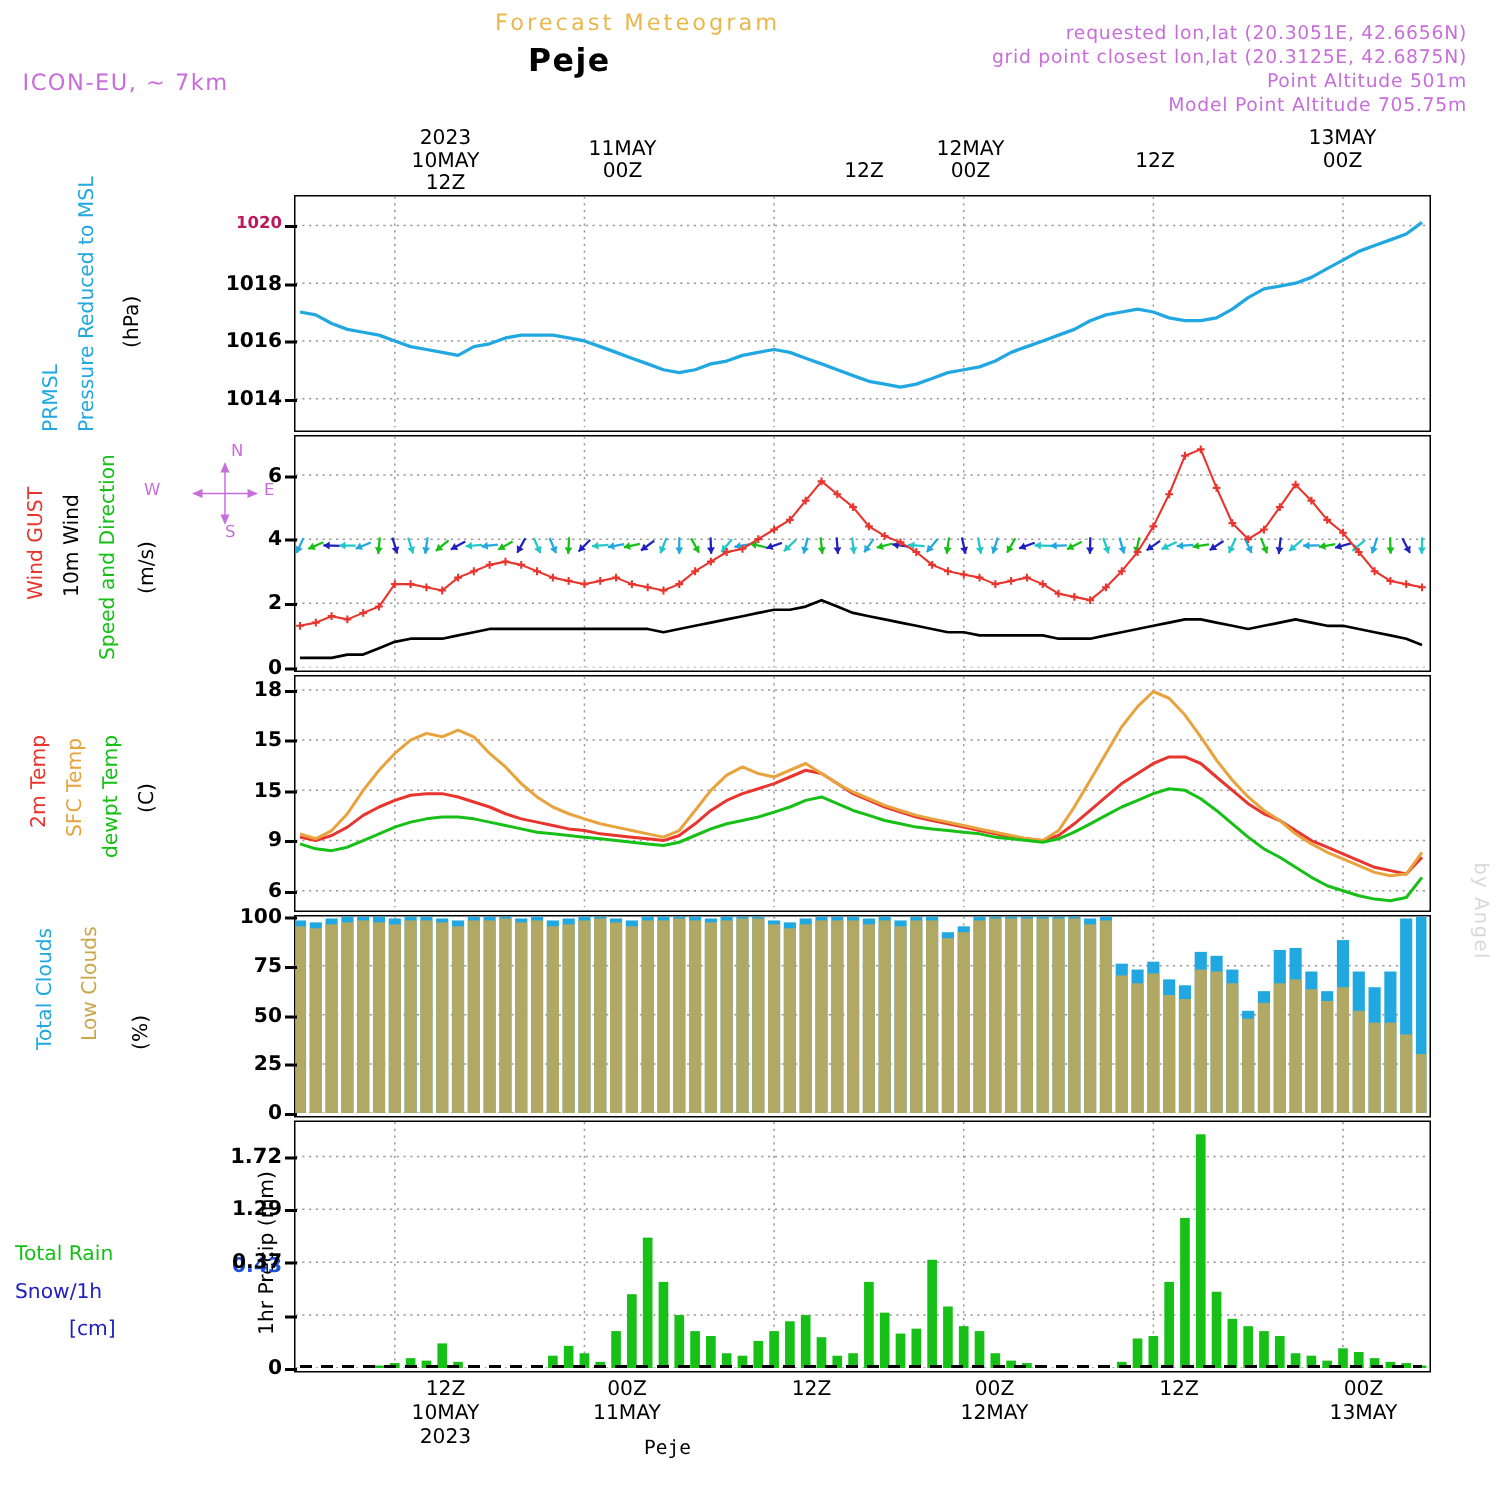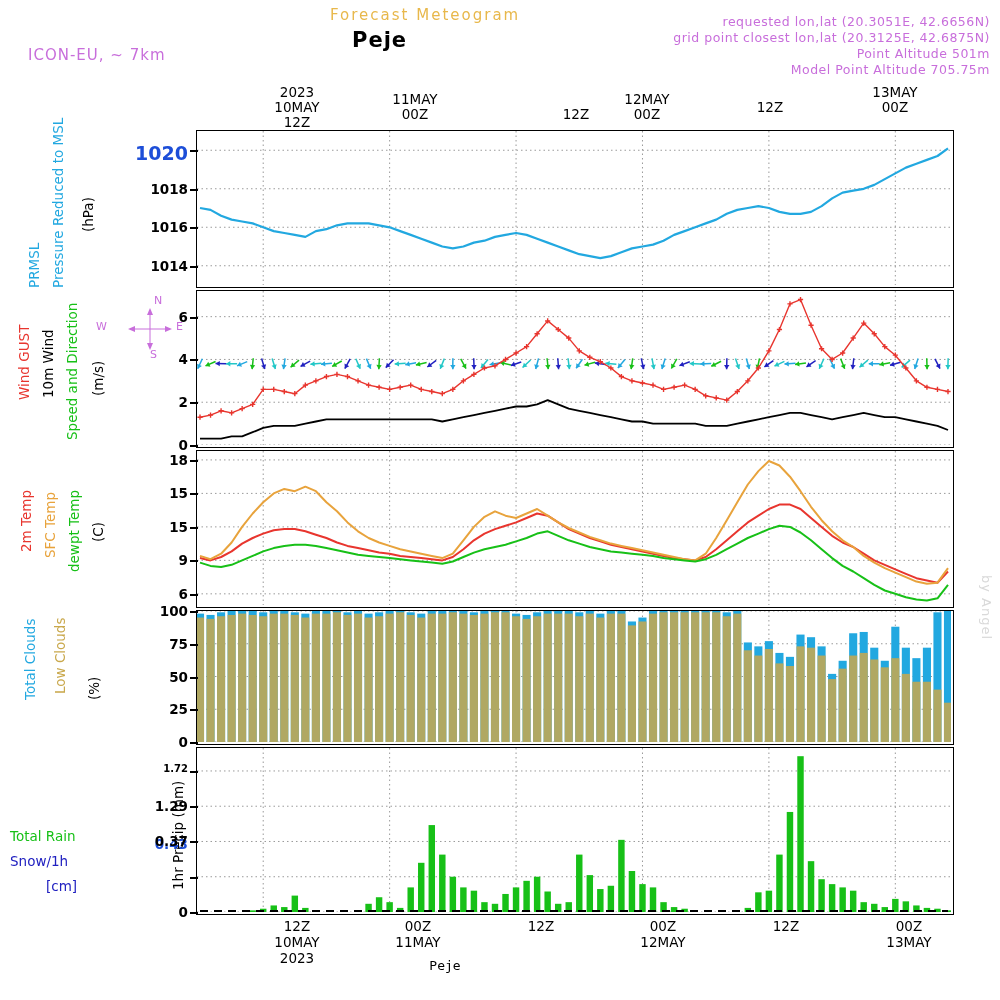--- a/index.html
+++ b/index.html
@@ -8,22 +8,22 @@
     background:#ffffff;
     font-family:"DejaVu Sans", sans-serif;
     position:relative;
     overflow:hidden;
   }
   .abs{position:absolute;}
 
   
   #hdr-forecast{left:330px;top:6px;font-size:15px;color:#e8b84b;letter-spacing:2px;}
   #hdr-title{left:352px;top:28px;font-size:21px;font-weight:bold;color:#000;letter-spacing:1px;}
-  #hdr-model{left:28px;top:46px;font-size:15px;color:#c86edb;letter-spacing:1px;}
-  .meta{right:10px;font-size:12.5px;color:#c86edb;text-align:center;letter-spacing:0.5px;}
+  #hdr-model{left:15px;top:46px;font-size:15px;color:#c86edb;letter-spacing:1px;}
+  .meta{right:22px;font-size:12.5px;color:#c86edb;text-align:center;letter-spacing:0.5px;}
   #meta1{top:14px;}
   #meta2{top:30px;}
   #meta3{top:46px;}
   #meta4{top:62px;}
   #byangel{right:6px;top:640px;font-size:13px;color:#d9d9d9;transform:rotate(90deg);transform-origin:right top;letter-spacing:1px;}
 
   
   .panel{position:absolute;left:196px;width:758px;border:1.6px solid #000;box-sizing:border-box;background:#fff;}
 
   
@@ -761,21 +761,21 @@
 
 <div class="abs baxis" style="left:390px;top:958px;width:110px;font-family:'DejaVu Sans Mono',monospace;font-size:13px;">Peje</div>
 
 <div id="ytick-host">
     <div class="abs" style="right: 812px; top: 257.75px; font-size: 13.5px; font-weight: bold; color: rgb(0, 0, 0); text-align: right;">1014</div>
     <div class="abs" style="left: 190px; top: 265.75px; width: 8px; height: 2px; background: rgb(0, 0, 0);"></div>
     <div class="abs" style="right: 812px; top: 219.25px; font-size: 13.5px; font-weight: bold; color: rgb(0, 0, 0); text-align: right;">1016</div>
     <div class="abs" style="left: 190px; top: 227.25px; width: 8px; height: 2px; background: rgb(0, 0, 0);"></div>
     <div class="abs" style="right: 812px; top: 180.75px; font-size: 13.5px; font-weight: bold; color: rgb(0, 0, 0); text-align: right;">1018</div>
     <div class="abs" style="left: 190px; top: 188.75px; width: 8px; height: 2px; background: rgb(0, 0, 0);"></div>
-    <div class="abs" style="right: 812px; top: 142.25px; font-size: 19px; font-weight: bold; color: #1d4ed8; text-align: right;">1020</div>
+    <div class="abs" style="right: 812px; top: 142.25px; font-size: 11px; font-weight: bold; color: #be185d; text-align: right;">1020</div>
     <div class="abs" style="left: 190px; top: 150.25px; width: 8px; height: 2px; background: rgb(0, 0, 0);"></div>
     <div class="abs" style="right: 812px; top: 437px; font-size: 13.5px; font-weight: bold; color: rgb(0, 0, 0); text-align: right;">0</div>
     <div class="abs" style="left: 190px; top: 445px; width: 8px; height: 2px; background: rgb(0, 0, 0);"></div>
     <div class="abs" style="right: 812px; top: 394.222px; font-size: 13.5px; font-weight: bold; color: rgb(0, 0, 0); text-align: right;">2</div>
     <div class="abs" style="left: 190px; top: 402.222px; width: 8px; height: 2px; background: rgb(0, 0, 0);"></div>
     <div class="abs" style="right: 812px; top: 351.444px; font-size: 13.5px; font-weight: bold; color: rgb(0, 0, 0); text-align: right;">4</div>
     <div class="abs" style="left: 190px; top: 359.444px; width: 8px; height: 2px; background: rgb(0, 0, 0);"></div>
     <div class="abs" style="right: 812px; top: 308.667px; font-size: 13.5px; font-weight: bold; color: rgb(0, 0, 0); text-align: right;">6</div>
     <div class="abs" style="left: 190px; top: 316.667px; width: 8px; height: 2px; background: rgb(0, 0, 0);"></div>
     <div class="abs" style="right: 812px; top: 585.841px; font-size: 13.5px; font-weight: bold; color: rgb(0, 0, 0); text-align: right;">6</div>
@@ -799,15 +799,15 @@
     <div class="abs" style="right: 812px; top: 603px; font-size: 13.5px; font-weight: bold; color: rgb(0, 0, 0); text-align: right;">100</div>
     <div class="abs" style="left: 190px; top: 611px; width: 8px; height: 2px; background: rgb(0, 0, 0);"></div>
     <div class="abs" style="right: 812px; top: 904px; font-size: 13.5px; font-weight: bold; color: rgb(0, 0, 0); text-align: right;">0</div>
     <div class="abs" style="left: 190px; top: 912px; width: 8px; height: 2px; background: rgb(0, 0, 0);"></div>
     <div class="abs" style="right: 812px; top: 836px; font-size: 13.5px; font-weight: bold; color: #1d4ed8; text-align: left;">0.43</div>
     <div class="abs" style="left: 190px; top: 876.74px; width: 8px; height: 2px; background: rgb(0, 0, 0);"></div>
     <div class="abs" style="right: 812px; top: 833.48px; font-size: 13.5px; font-weight: bold; color: rgb(0, 0, 0); text-align: right;">0.37</div>
     <div class="abs" style="left: 190px; top: 841.48px; width: 8px; height: 2px; background: rgb(0, 0, 0);"></div>
     <div class="abs" style="right: 812px; top: 798.22px; font-size: 13.5px; font-weight: bold; color: rgb(0, 0, 0); ">1.29</div>
     <div class="abs" style="left: 190px; top: 806.22px; width: 8px; height: 2px; background: rgb(0, 0, 0);"></div>
-    <div class="abs" style="right: 812px; top: 762.96px; font-size: 10px; font-weight: bold; color: rgb(0, 0, 0); text-align: right;">1.72</div>
+    <div class="abs" style="right: 812px; top: 762.96px; font-size: 14px; font-weight: bold; color: rgb(0, 0, 0); text-align: right;">1.72</div>
     <div class="abs" style="left: 190px; top: 770.96px; width: 8px; height: 2px; background: rgb(0, 0, 0);"></div>
   </div>
 
 </body></html>

